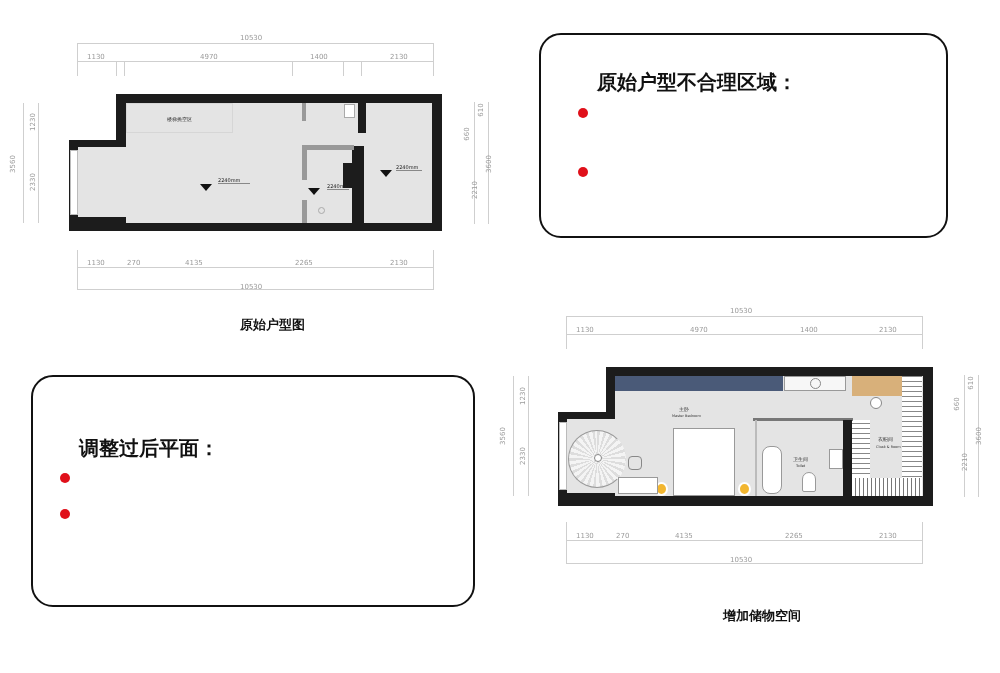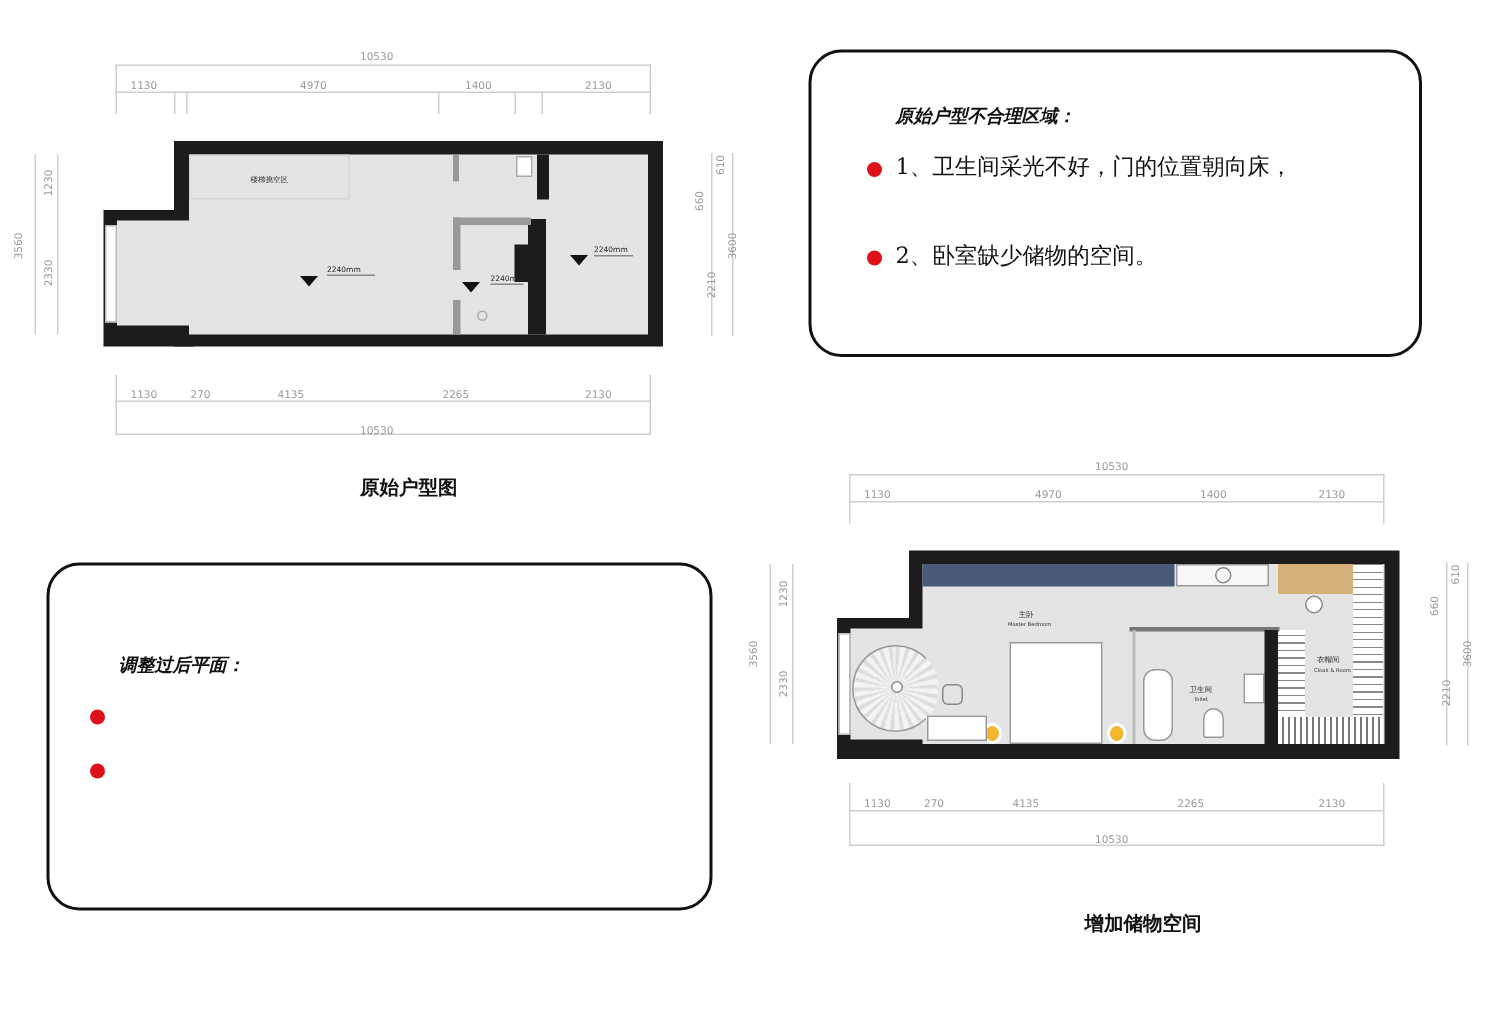--- a/index.html
+++ b/index.html
@@ -4,21 +4,21 @@
 <style>
   * { margin:0; padding:0; box-sizing:border-box; }
   body { width:1000px; height:673px; background:#ffffff; position:relative; overflow:hidden;
          font-family:"DejaVu Serif", serif; color:#111; }
   .abs { position:absolute; }
   .dim { position:absolute; font-family:"DejaVu Sans", sans-serif; font-size:7px; color:#9a9a9a; }
   .dline { position:absolute; background:#cfcfcf; }
   .vtext { position:absolute; font-family:"DejaVu Sans", sans-serif; font-size:7px; color:#9a9a9a;
            transform:rotate(-90deg); transform-origin:center; white-space:nowrap; }
   .card { position:absolute; border:2px solid #111; border-radius:22px; background:#fff; }
-  .card .title { position:absolute; font-size:12px; font-weight:bold; white-space:nowrap;font-style:italic; }
+  .card .title { position:absolute; font-size:20px; font-weight:bold; white-space:nowrap; }
   .card .item { position:absolute; font-size:15px; white-space:nowrap; }
   .bullet { position:absolute; width:10px; height:10px; border-radius:50%; background:#e0101a; }
   .caption { position:absolute; font-size:13px; font-weight:bold; white-space:nowrap; }
   .wall { position:absolute; background:#1c1c1c; }
   .floor { position:absolute; background:#e4e4e4; }
   .lbl { position:absolute; font-family:"DejaVu Sans", sans-serif; font-size:5px; color:#333; white-space:nowrap; }
   .elev { position:absolute; font-family:"DejaVu Sans", sans-serif; font-size:5px; color:#222; white-space:nowrap; }
   .tri { position:absolute; width:0; height:0; border-left:6px solid transparent; border-right:6px solid transparent; border-top:7px solid #111; }
 </style>
 </head>
@@ -88,23 +88,21 @@
   <div class="dim" style="left:240px;top:283px;">10530</div>
   <div class="dline" style="left:77px;top:250px;width:1px;height:40px;"></div>
   <div class="dline" style="left:433px;top:250px;width:1px;height:40px;"></div>
 
   <div class="caption" style="left:240px;top:316px;">原始户型图</div>
 </div>
 
 <div class="card" style="left:539px;top:33px;width:409px;height:205px;">
   <div class="title" style="left:56px;top:34px;">原始户型不合理区域：</div>
   <div class="bullet" style="left:37px;top:73px;"></div>
-  <div class="item" style="left:56px;top:67px;">1、卫生间采光不好，门的位置朝向床，</div>
   <div class="bullet" style="left:37px;top:132px;"></div>
-  <div class="item" style="left:56px;top:126px;">2、卧室缺少储物的空间。</div>
 </div>
 
 <div class="card" style="left:31px;top:375px;width:444px;height:232px;">
   <div class="title" style="left:46px;top:58px;">调整过后平面：</div>
   <div class="bullet" style="left:27px;top:96px;"></div>
   <div class="bullet" style="left:27px;top:132px;"></div>
 </div>
 
 <div>
   <div class="dline" style="left:566px;top:316px;width:357px;height:1px;"></div>

